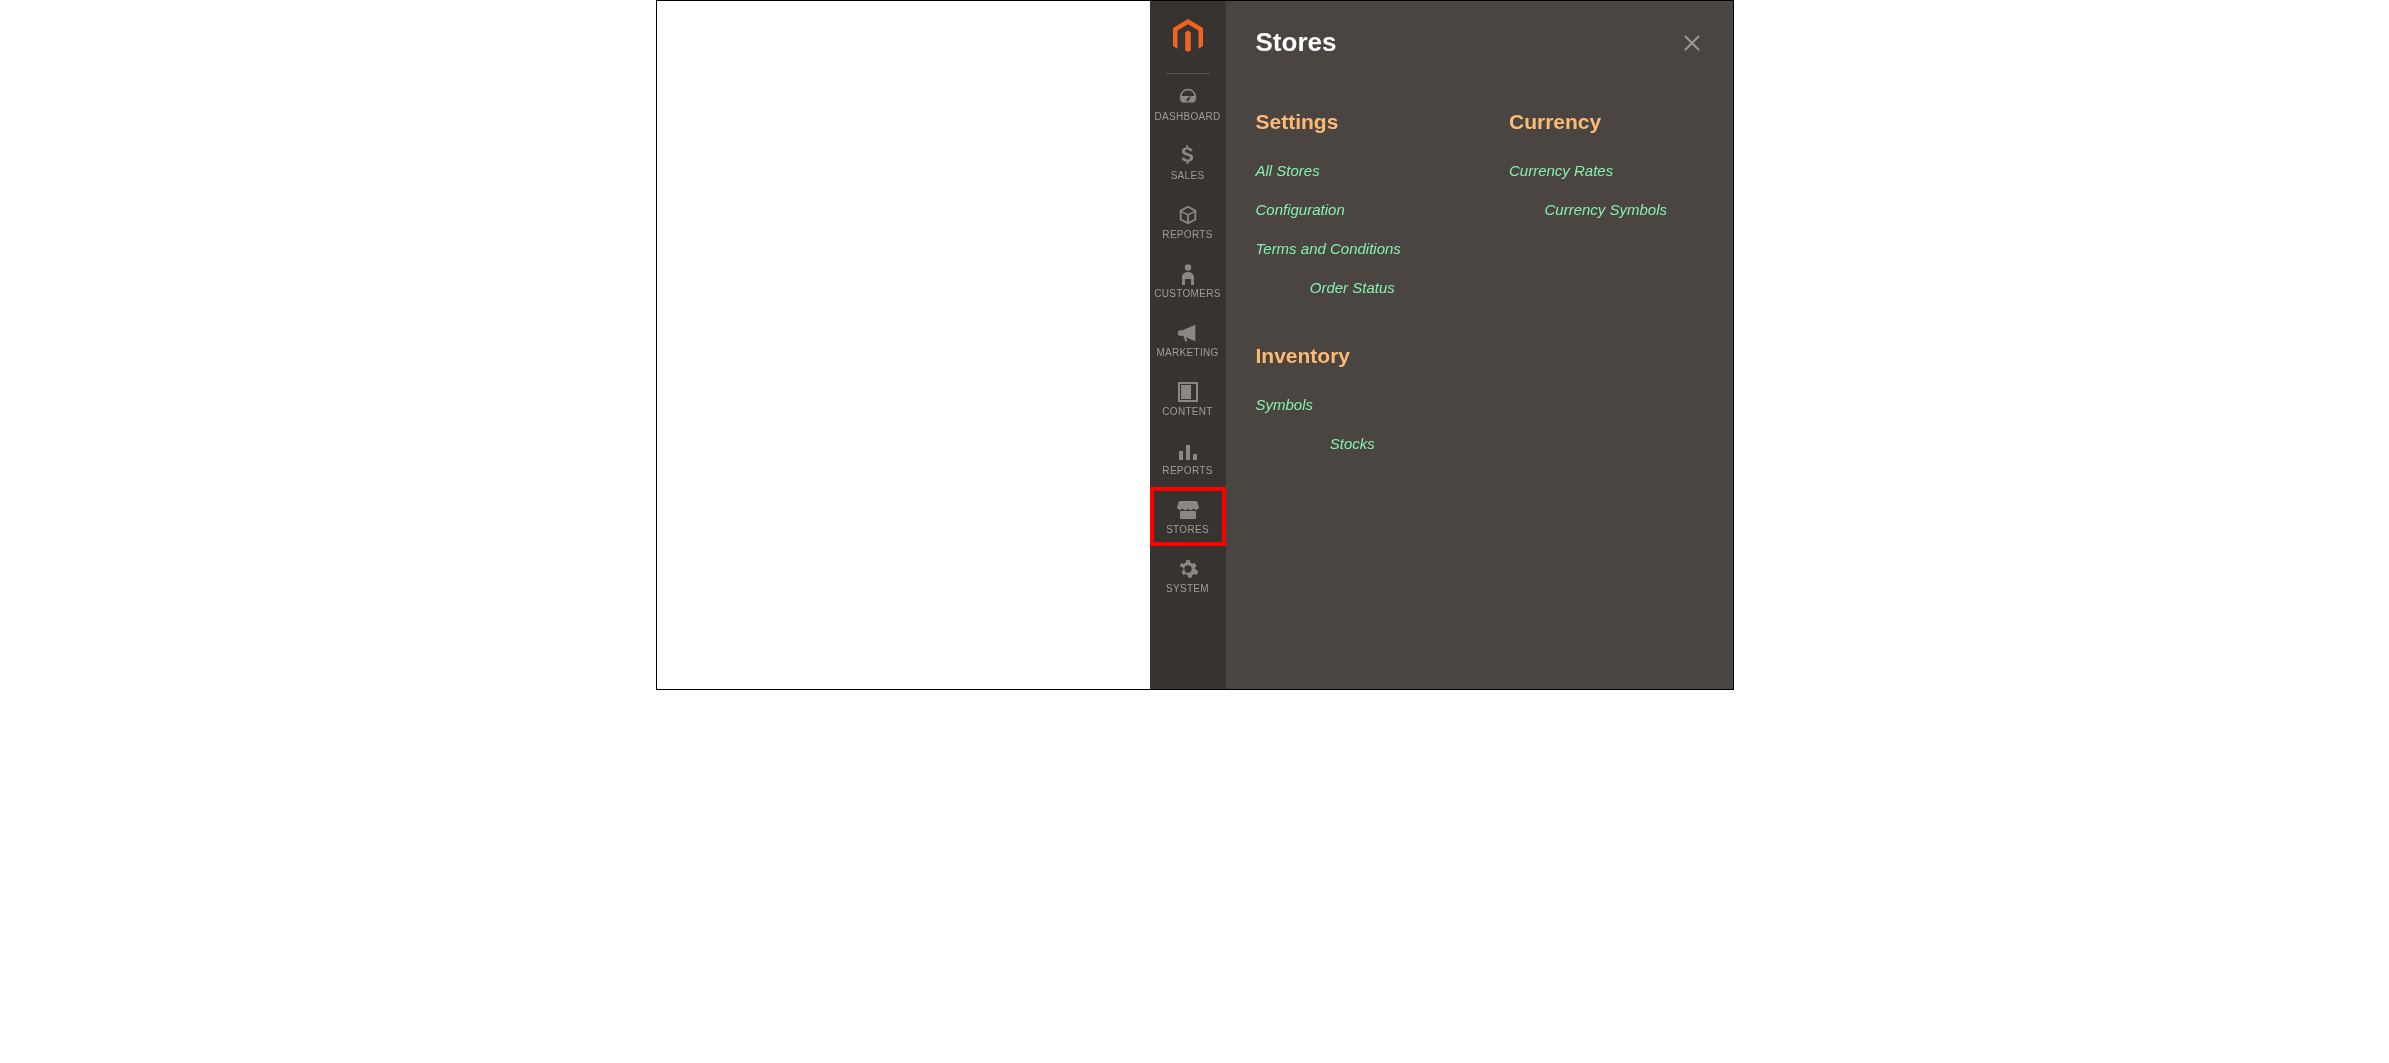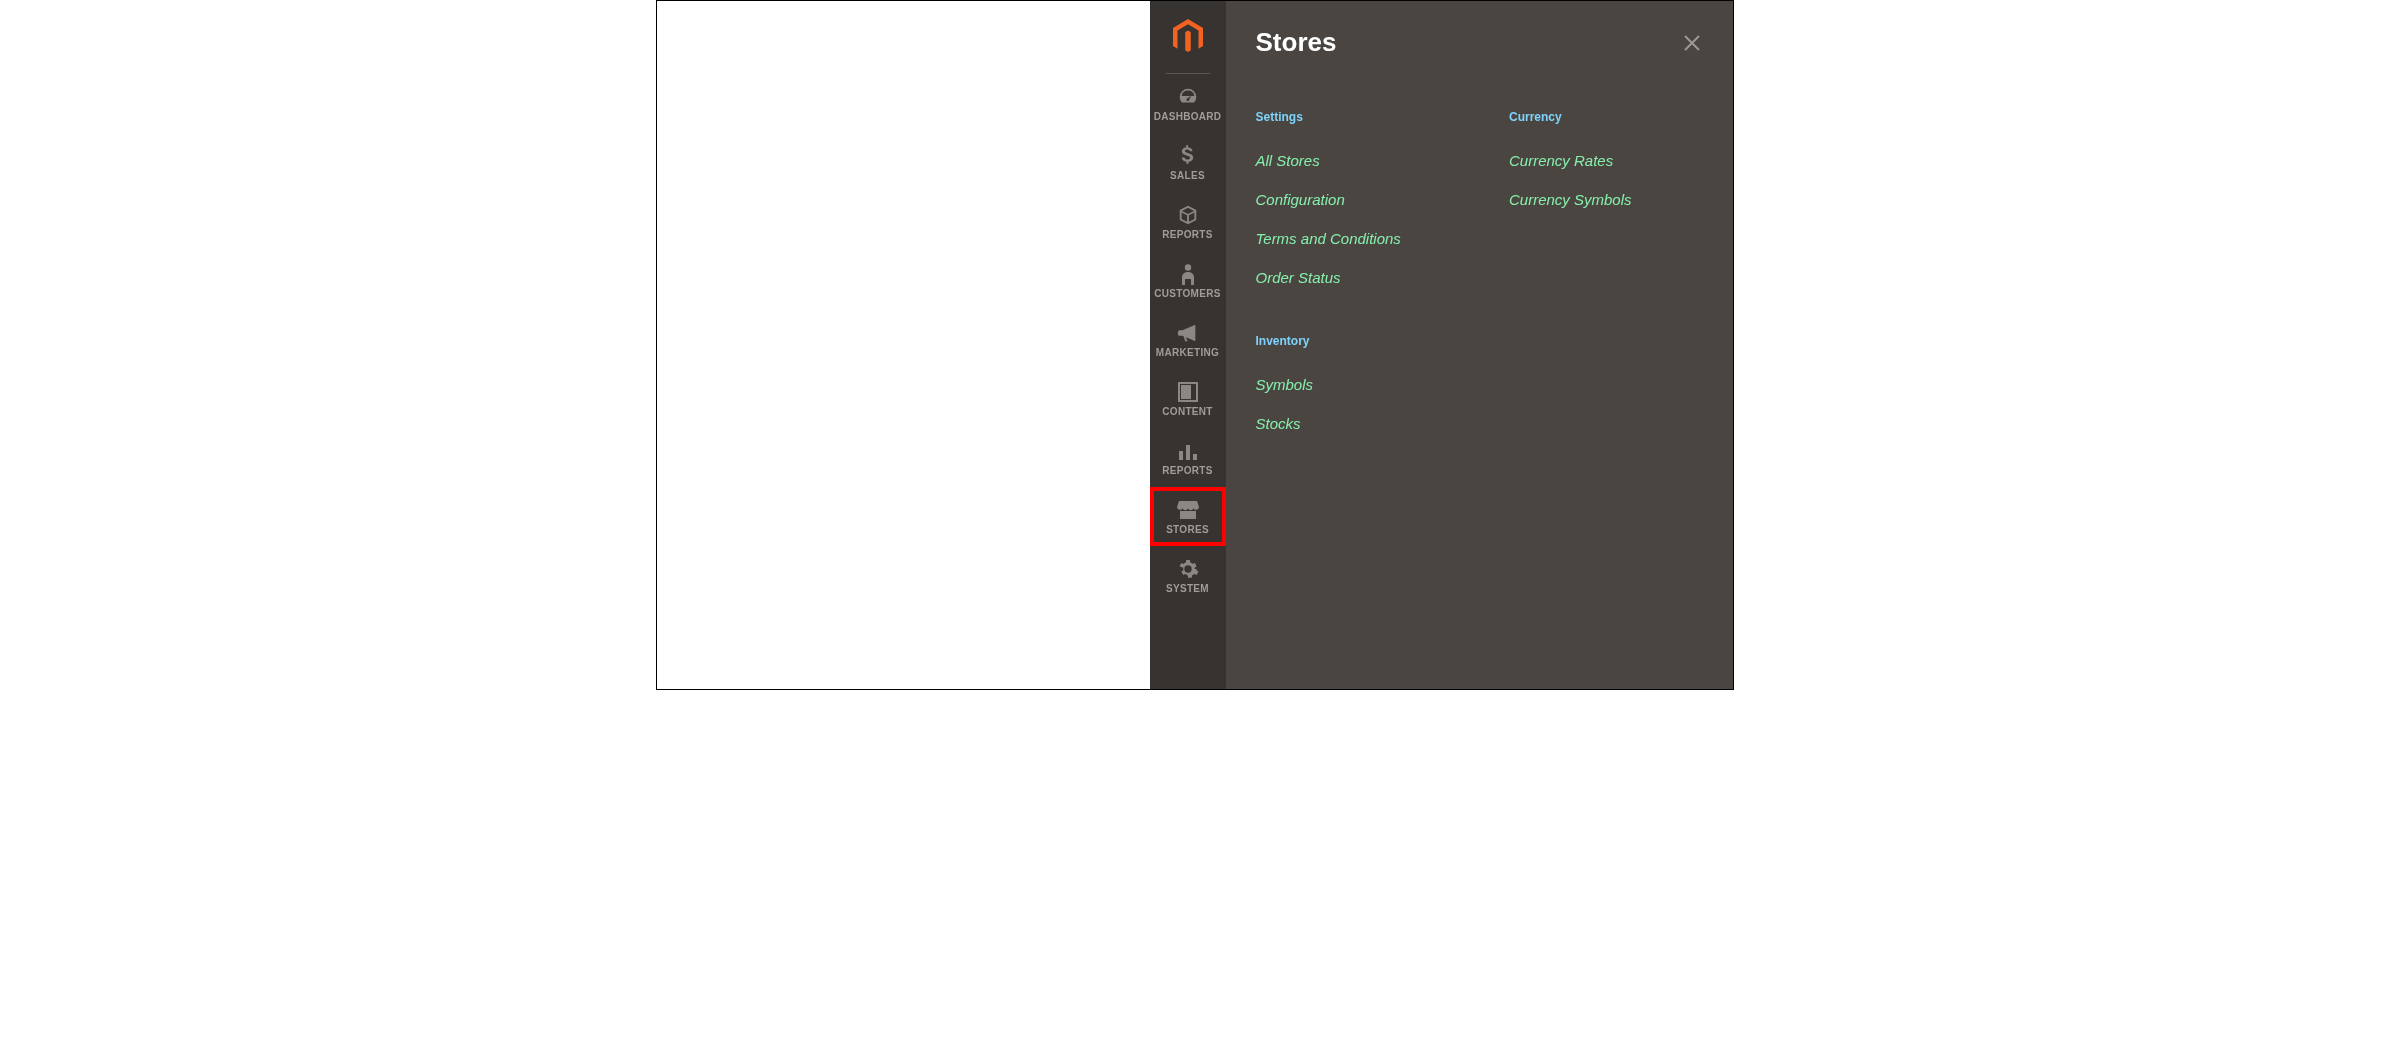--- a/index.html
+++ b/index.html
@@ -25,21 +25,20 @@
     }
     
     .nav {
       position: absolute;
       left: 0; top: 0;
       width: 76px; height: 100%;
       background: #373330;
       display: flex;
       flex-direction: column;
       align-items: stretch;
-      font-weight: bold;
     }
     .logo-wrap {
       height: 72px;
       display: flex;
       align-items: center;
       justify-content: center;
     }
     .logo-rule {
       height: 1px;
       width: 44px;
@@ -95,34 +94,34 @@
       gap: 60px;
     }
     .col {
       width: 220px;
       display: flex;
       flex-direction: column;
     }
     .group { margin-bottom: 48px; }
     .group:last-child { margin-bottom: 0; }
     .group-title {
-      font-size: 12px;
+      font-size: 21px;
       font-weight: 600;
-      color: #7dd3fc;
+      color: #fdba74;
       margin-bottom: 28px;
     }
     .group-link {
       display: block;
       font-size: 15px;
       color: #86efac;
       margin-bottom: 22px;
       cursor: pointer;
       font-style: italic;
     }
-    .group-link:last-child { margin-bottom: 0; }
+    .group-link:last-child { margin-bottom: 0; text-align: center; }
     svg { display: block; }
   </style>
 </head>
 <body>
 
 <div class="frame">
   <div class="blank-left"></div>
 
   <div class="admin-area">
 

